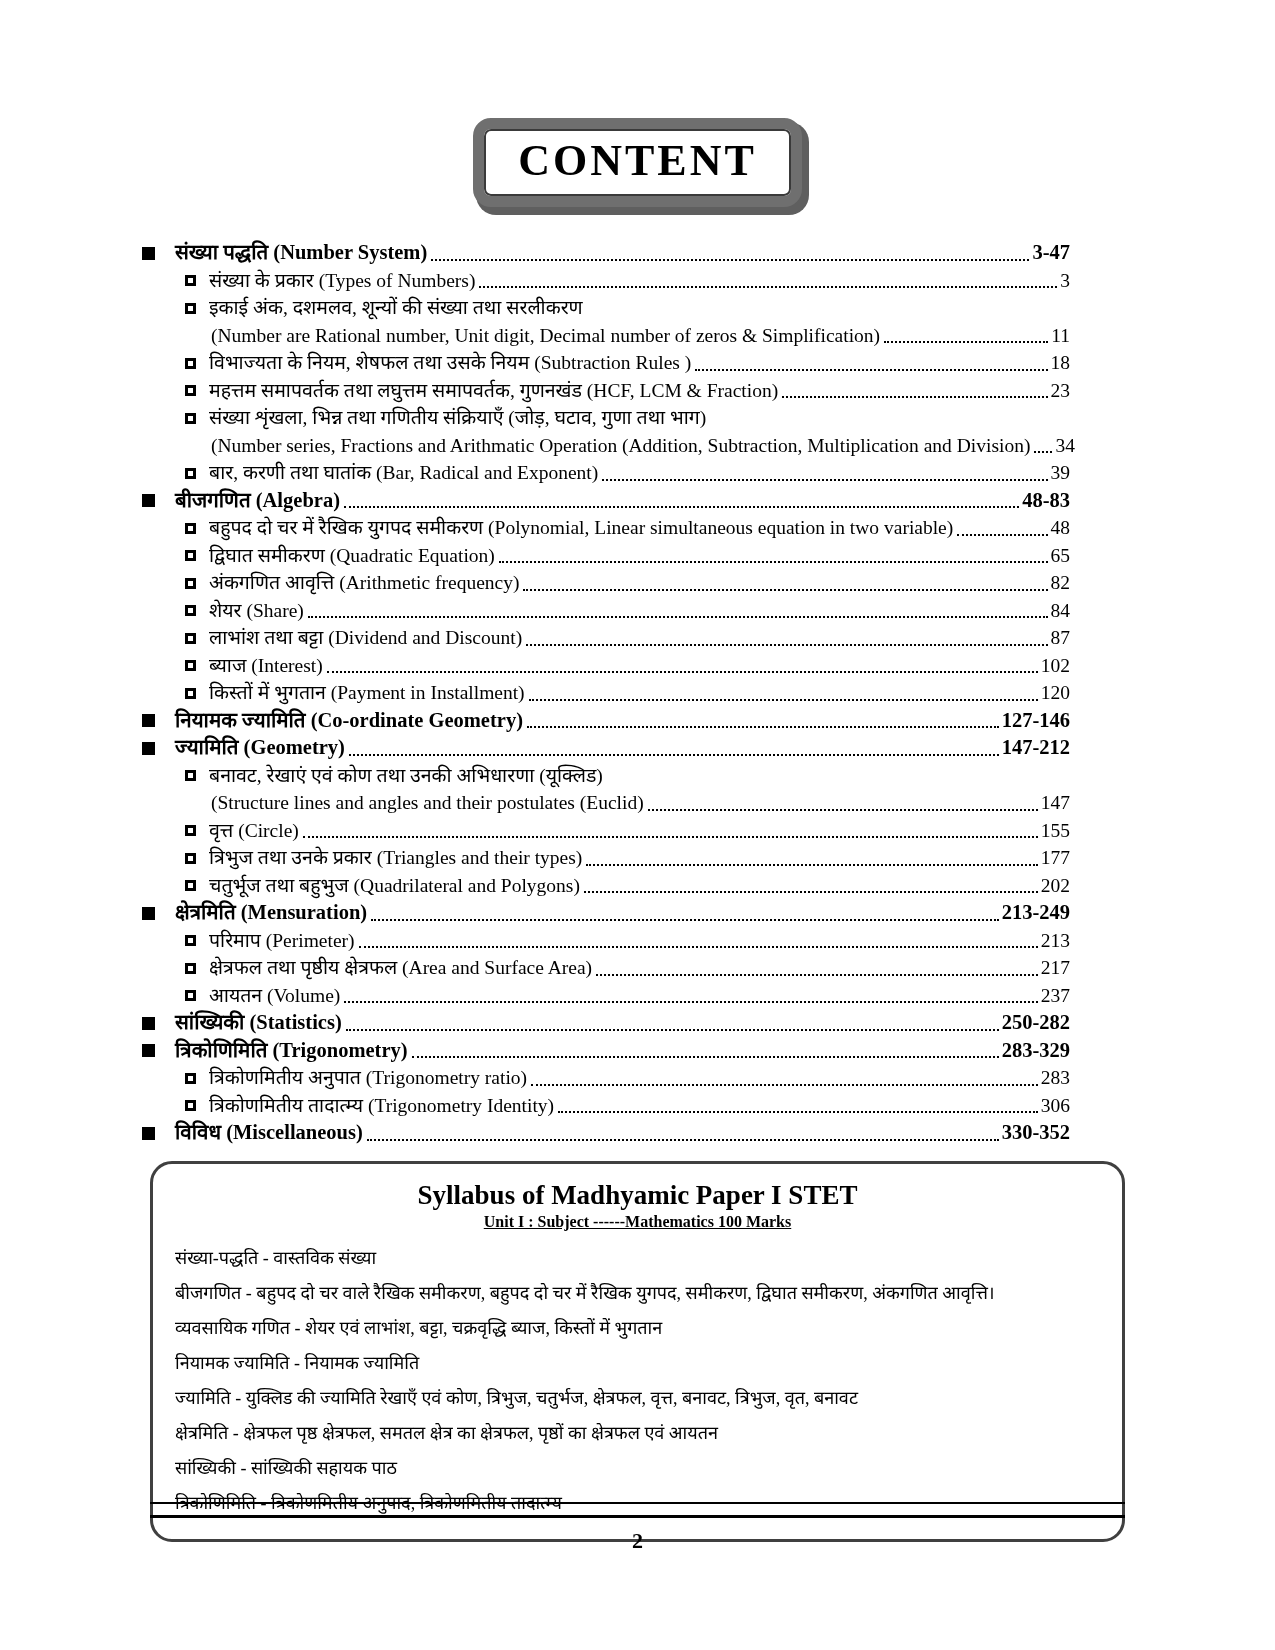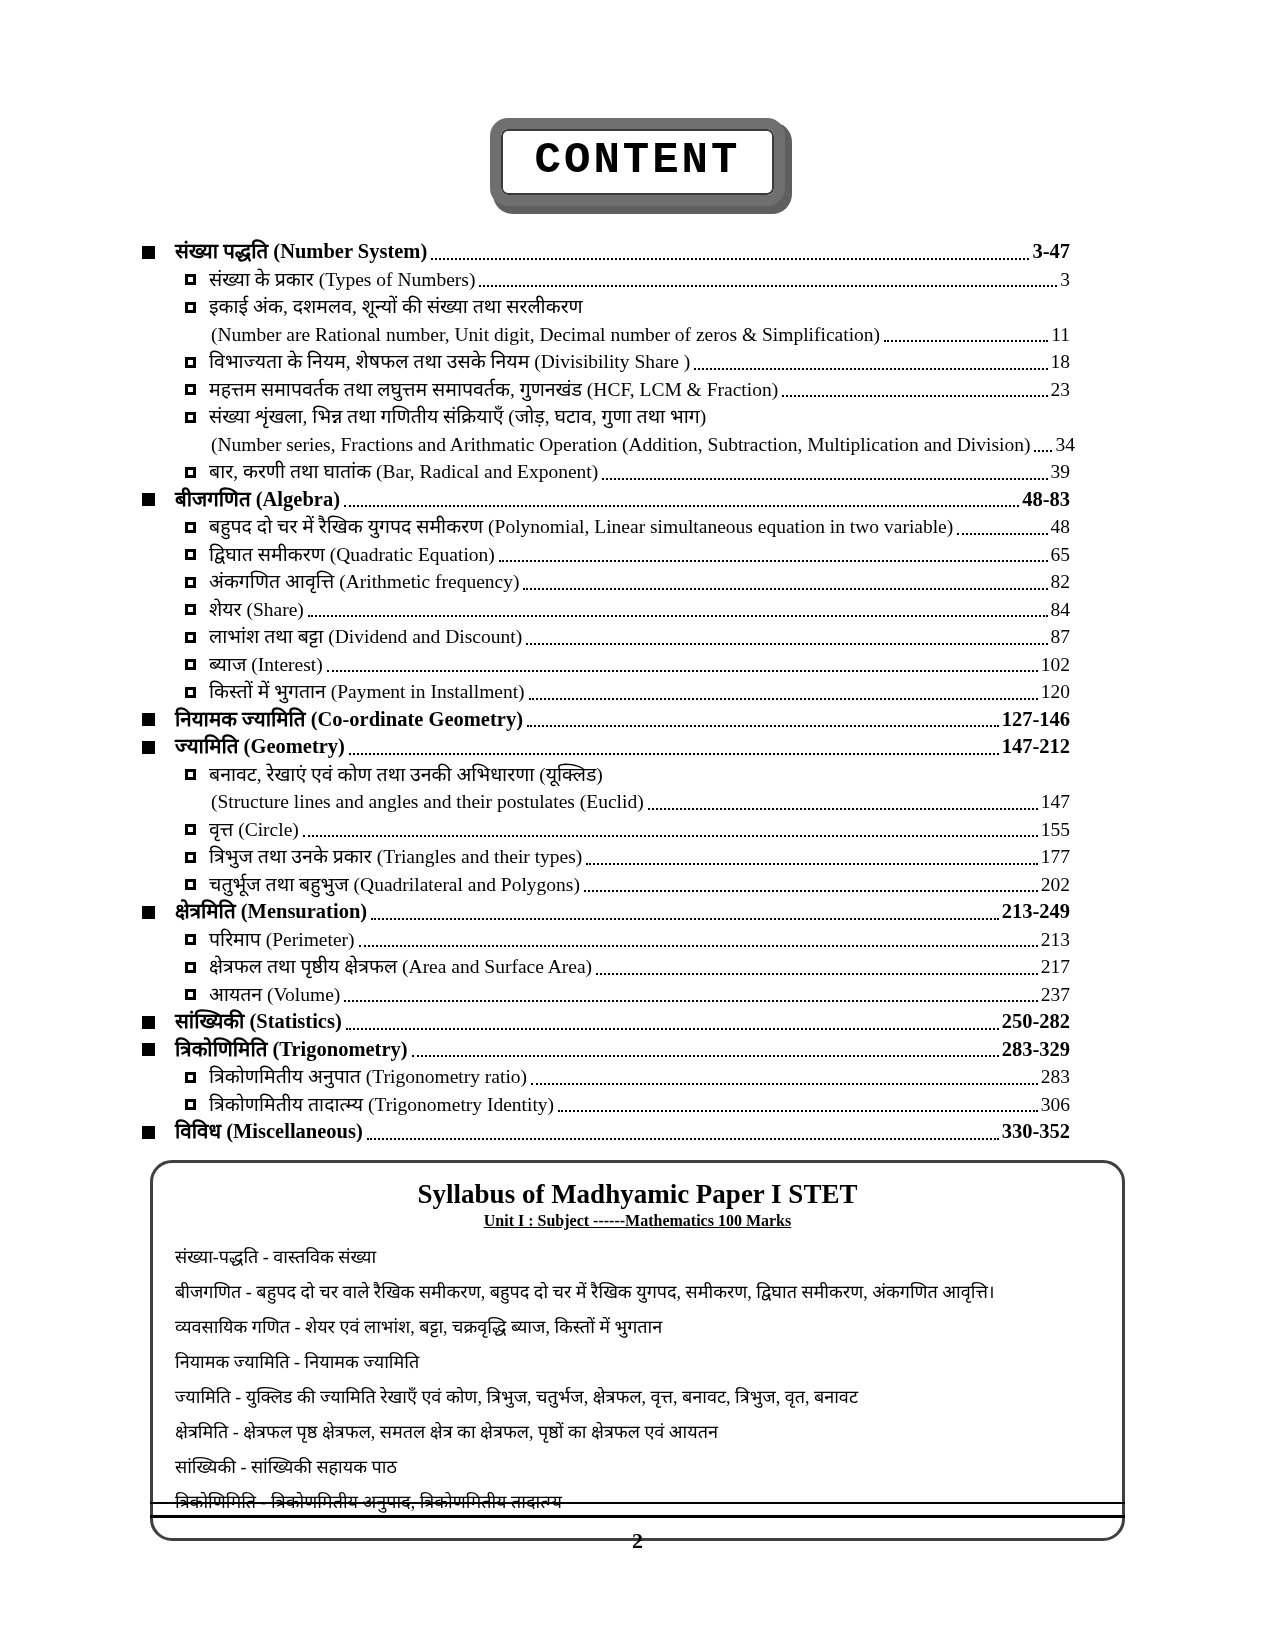--- a/index.html
+++ b/index.html
@@ -12,21 +12,21 @@
   .title-wrap{display:flex;justify-content:center;padding-top:118px;}
   .title-box{
     background:#fff;
     border:11px solid #6f6f6f;
     border-radius:18px;
     box-shadow:5px 6px 0 2px #5f5f5f, inset 0 0 0 2px #3a3a3a;
     padding:6px 34px 10px 34px;
   }
   .title-box h1{
     margin:0;font-size:44px;font-weight:bold;letter-spacing:3px;
-    font-family:Liberation Mono, monospace;
+    font-family:Liberation Serif, serif;
   }
   
   .toc{margin:32px 0 0 140px;width:930px;}
   .toc-row{display:flex;align-items:flex-end;line-height:27.5px;font-size:19.5px;}
   .toc-row.l1{font-weight:bold;font-size:20.5px;}
   .b1{flex:none;width:13px;height:13px;background:#000;margin:0 20px 7px 2px;}
   .b2{flex:none;width:11px;height:11px;background:#000;margin:0 13px 8px 45px;position:relative;}
   .b2::after{content:"";position:absolute;left:3px;top:3px;width:5px;height:5px;background:#fff;}
   .cont{margin-left:71px;}
   .toc-text{flex:none;white-space:nowrap;}
@@ -74,21 +74,21 @@
       <span class="b2"></span>
       <span class="toc-text">इकाई अंक, दशमलव, शून्यों की संख्या तथा सरलीकरण</span>
     </div>
     <div class="toc-row l2">
       <span class="toc-text cont">(Number are Rational number, Unit digit, Decimal number of zeros &amp; Simplification)</span>
       <span class="dots"></span>
       <span class="pg">11</span>
     </div>
     <div class="toc-row l2">
       <span class="b2"></span>
-      <span class="toc-text">विभाज्यता के नियम, शेषफल तथा उसके नियम (Divisibility Share )</span>
+      <span class="toc-text">विभाज्यता के नियम, शेषफल तथा उसके नियम (Subtraction Rules )</span>
       <span class="dots"></span>
       <span class="pg">18</span>
     </div>
     <div class="toc-row l2">
       <span class="b2"></span>
       <span class="toc-text">महत्तम समापवर्तक तथा लघुत्तम समापवर्तक, गुणनखंड (HCF, LCM &amp; Fraction)</span>
       <span class="dots"></span>
       <span class="pg">23</span>
     </div>
     <div class="toc-row l2">

